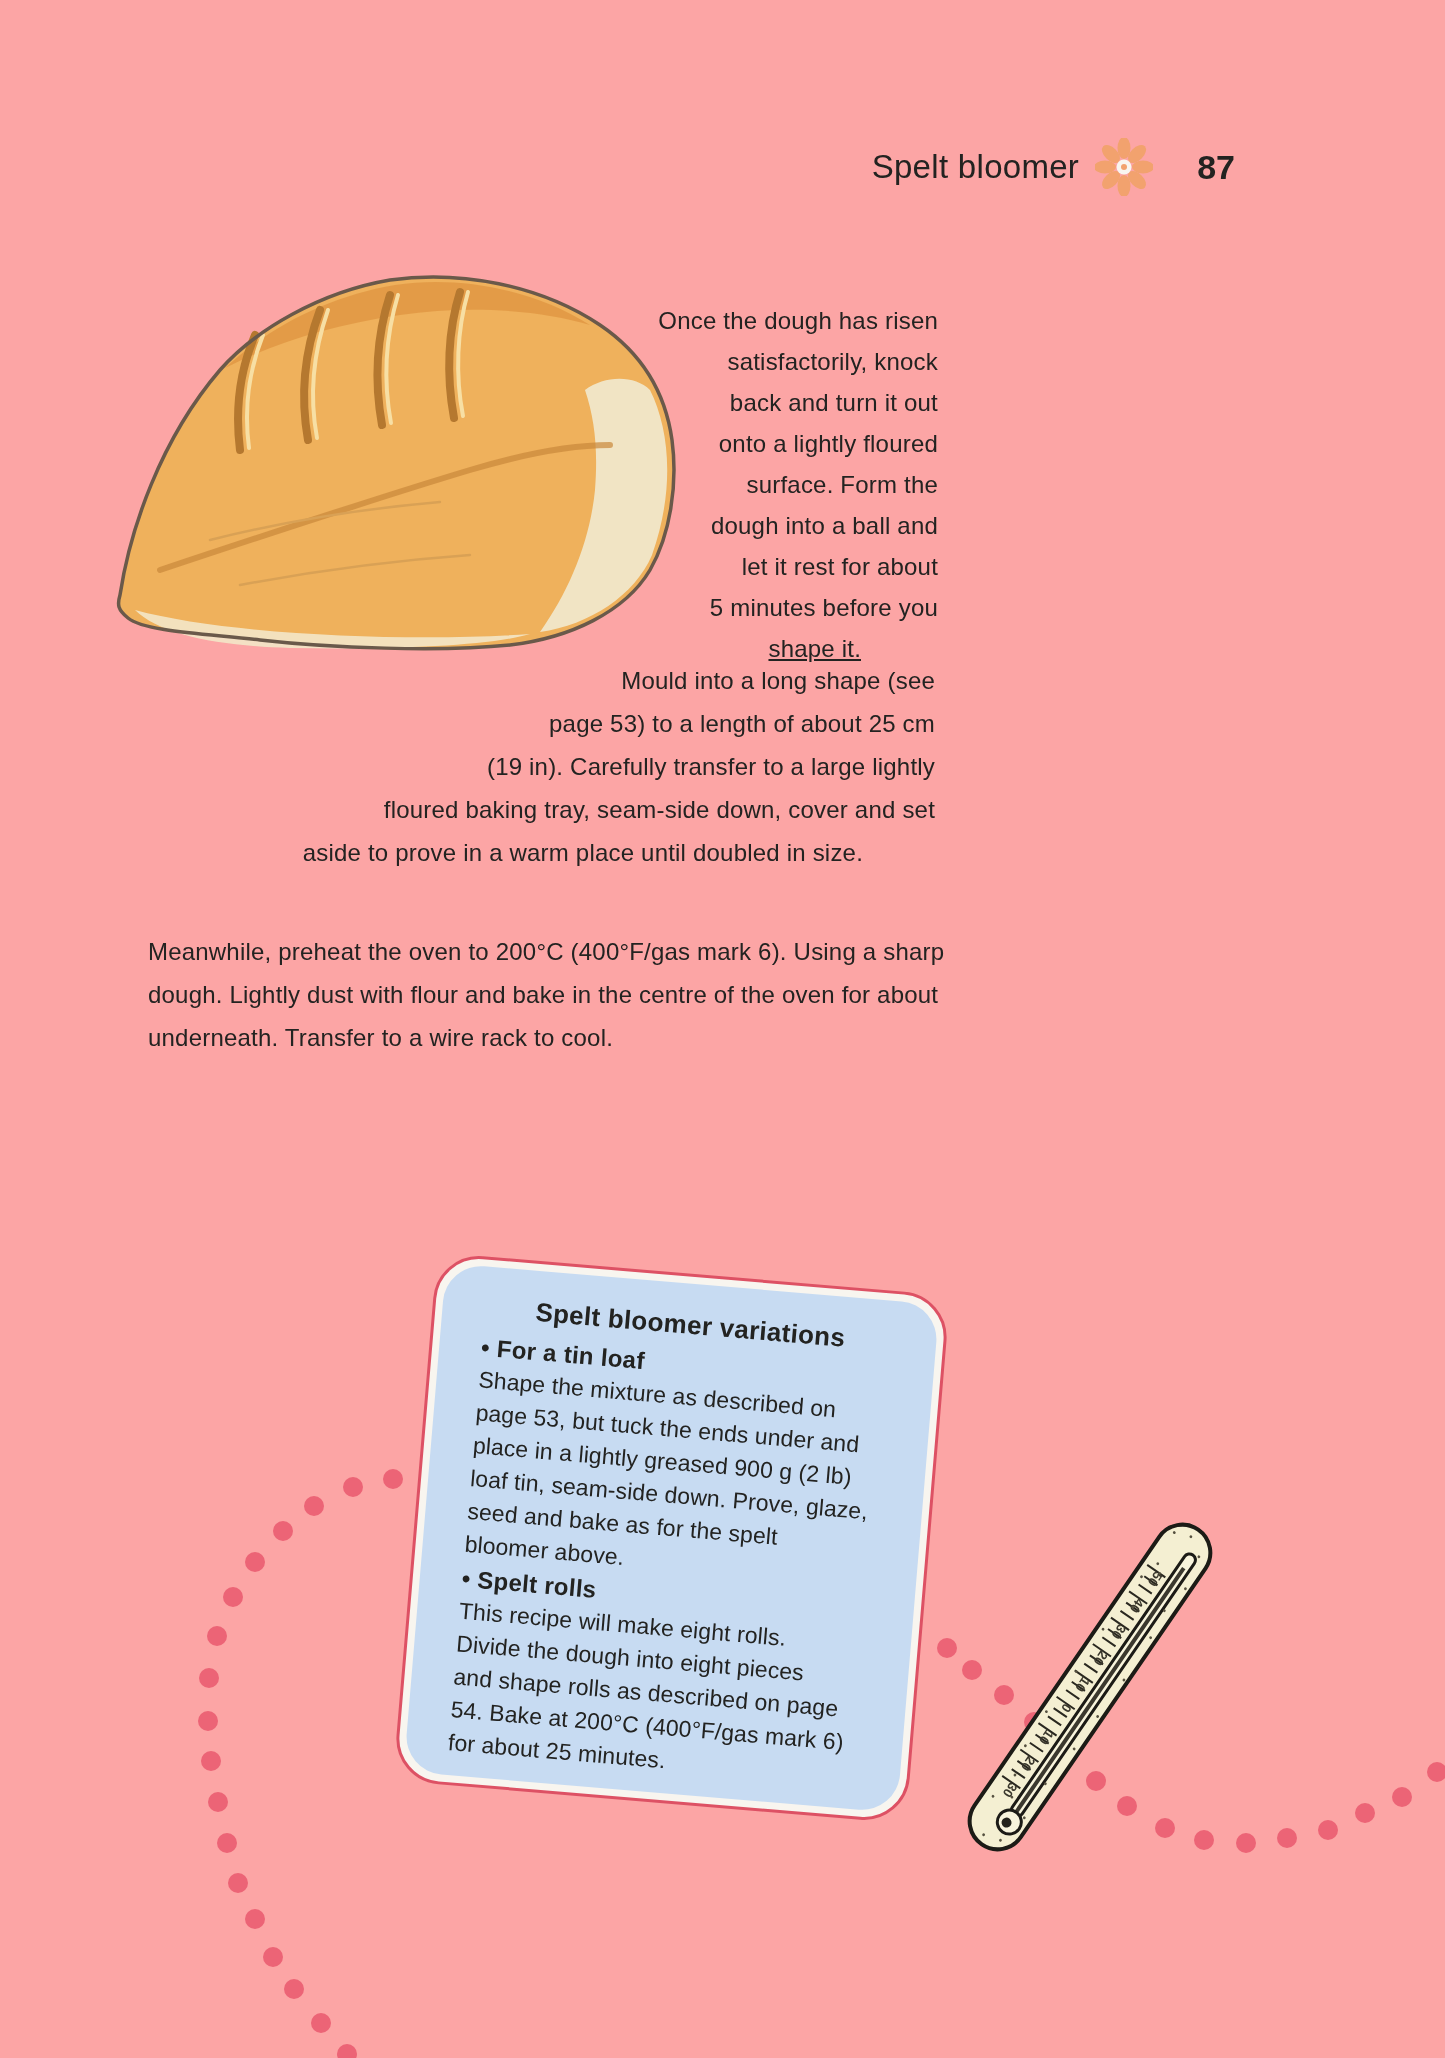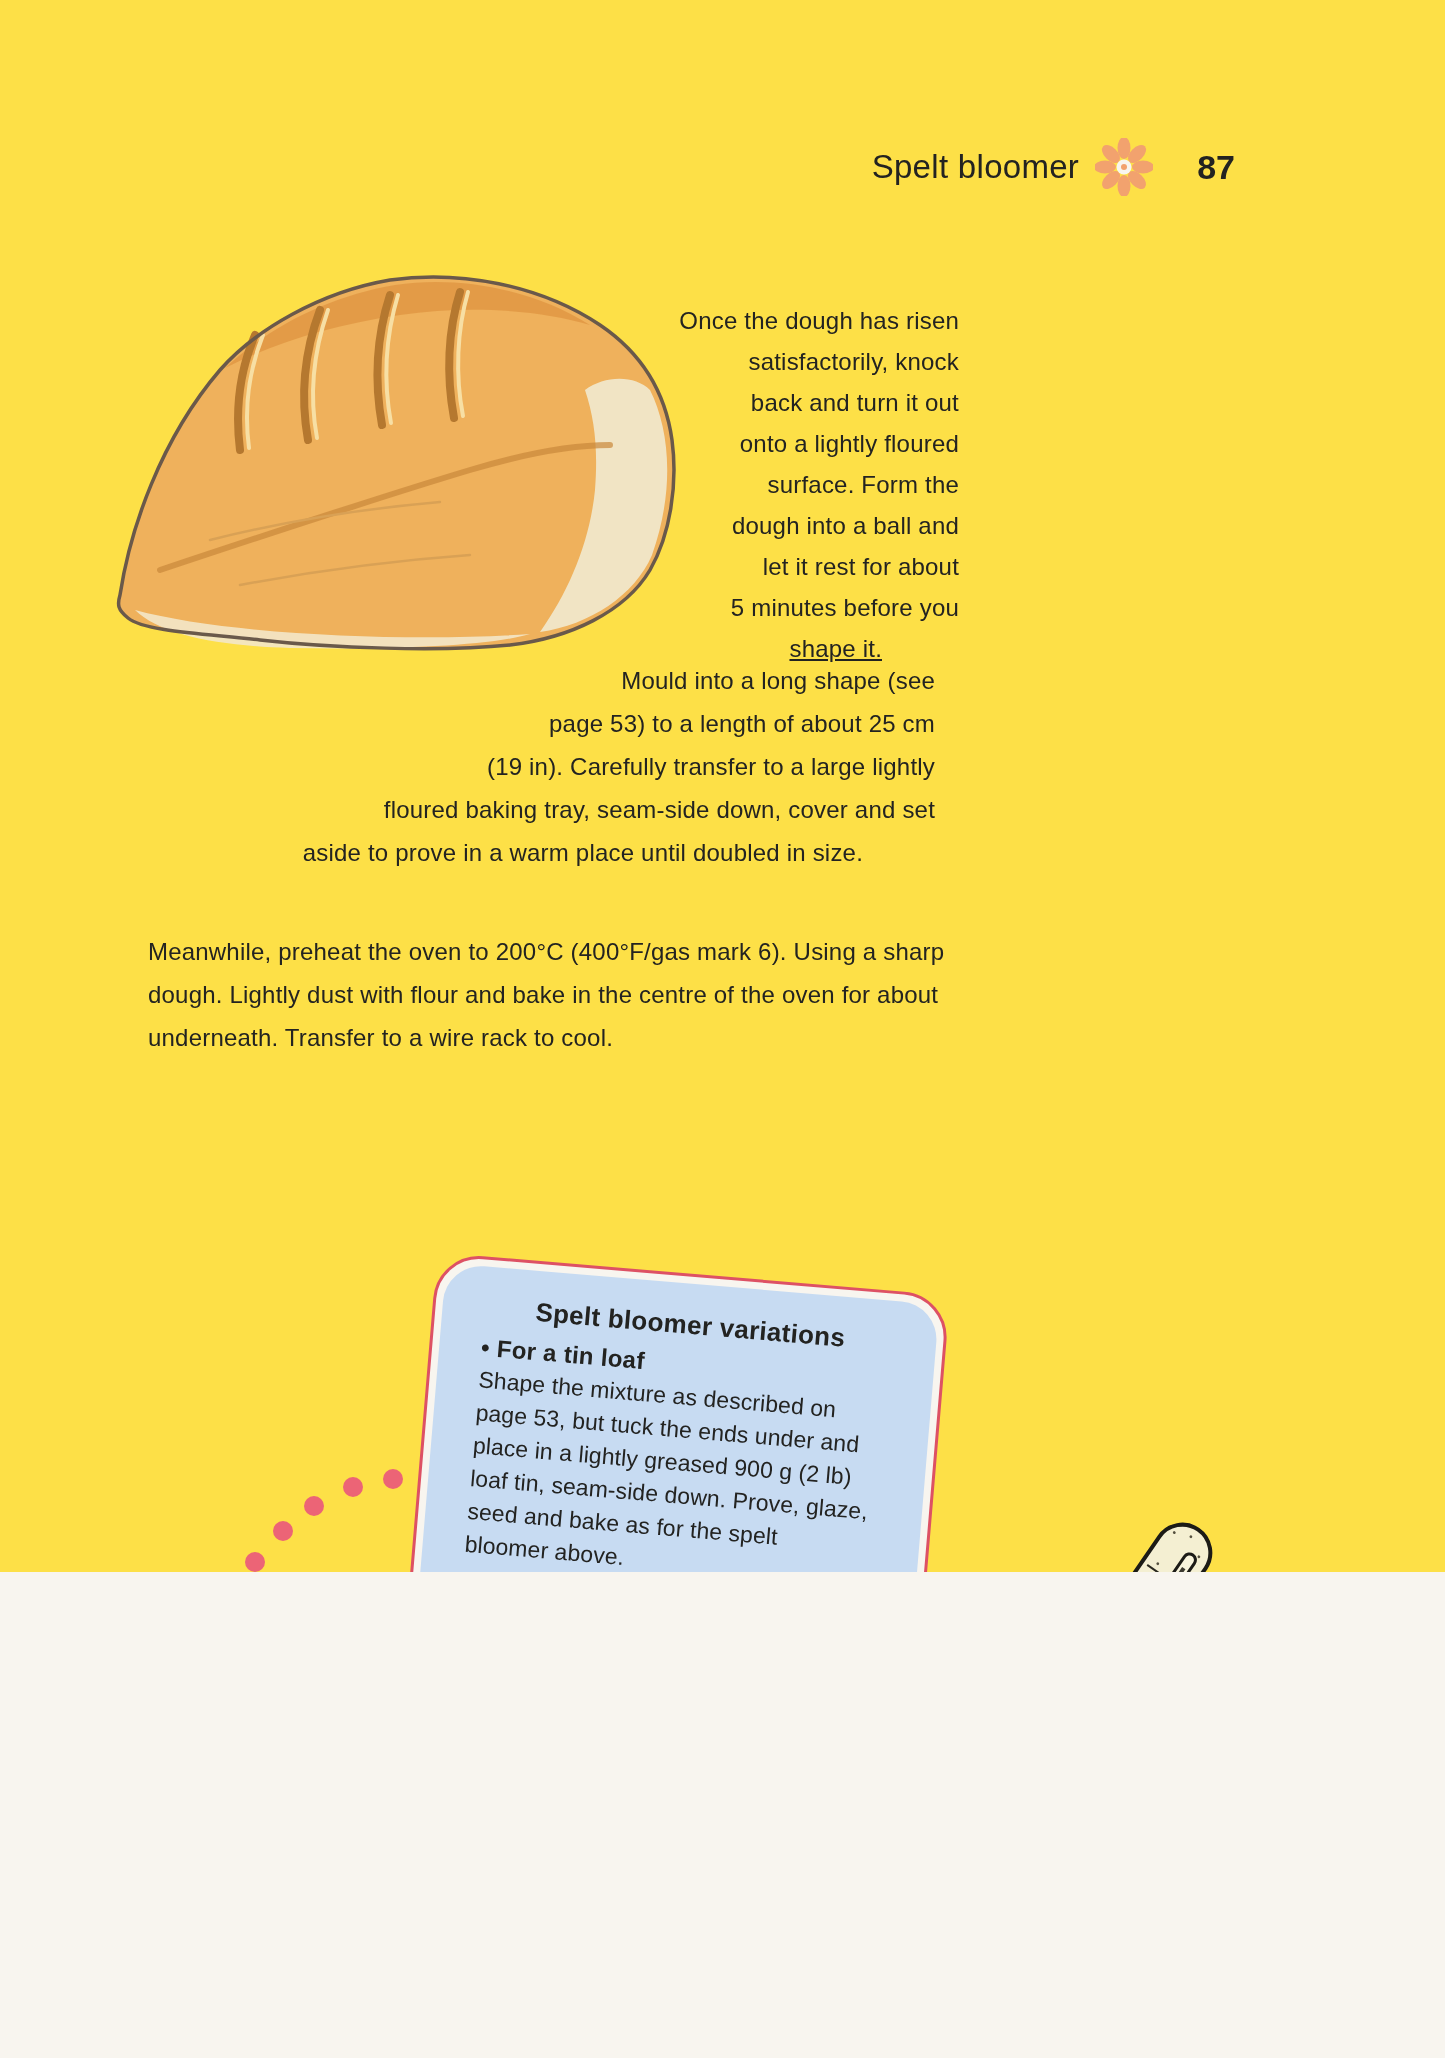--- a/index.html
+++ b/index.html
@@ -1,32 +1,32 @@
 <!DOCTYPE html>
 <html><head>
 <meta charset="utf-8">
 <style>
   html,body { margin:0; padding:0; background:#F8F5EF; }
   .page {
-    position:relative; width:1445px; height:1572px; overflow:hidden;
-    background:#fde047; color:#232321;
+    position:relative; width:1445px; height:2058px; overflow:hidden;
+    background:#fca5a5; color:#232321;
     font-family:"Liberation Sans", sans-serif;
   }
   
   .header {
     position:absolute; top:138px; right:210px; z-index:2;
     display:flex; align-items:center;
   }
   .header .title { font-size:33px; letter-spacing:0.3px; }
   .header .flower { margin-left:16px; width:58px; height:58px; }
   .header .pageno { margin-left:44px; font-size:34px; font-weight:bold; }
   
   .para { position:absolute; z-index:2; font-size:24px; letter-spacing:0.2px; }
   .para .line { white-space:pre; }
-  .intro { top:300px; right:486px; text-align:right; line-height:41px; }
+  .intro { top:300px; right:507px; text-align:right; line-height:41px; }
   .intro .line:last-child { margin-right:77px;text-decoration:underline; }
   .mould { top:659px; right:510px; text-align:right; line-height:43px; }
   .mould .line:last-child { margin-right:72px; }
   .bake  { top:930px; left:148px; text-align:left; line-height:43px; }
   
   .bread { position:absolute; left:90px; top:240px; width:600px; height:470px; z-index:2; }
   .dots-layer { position:absolute; left:0; top:0; width:1445px; height:2058px; z-index:1; }
   .thermo {
     position:absolute; left:1058px; top:1492px; width:64px; height:390px; z-index:3;
     transform:rotate(34.5deg);

